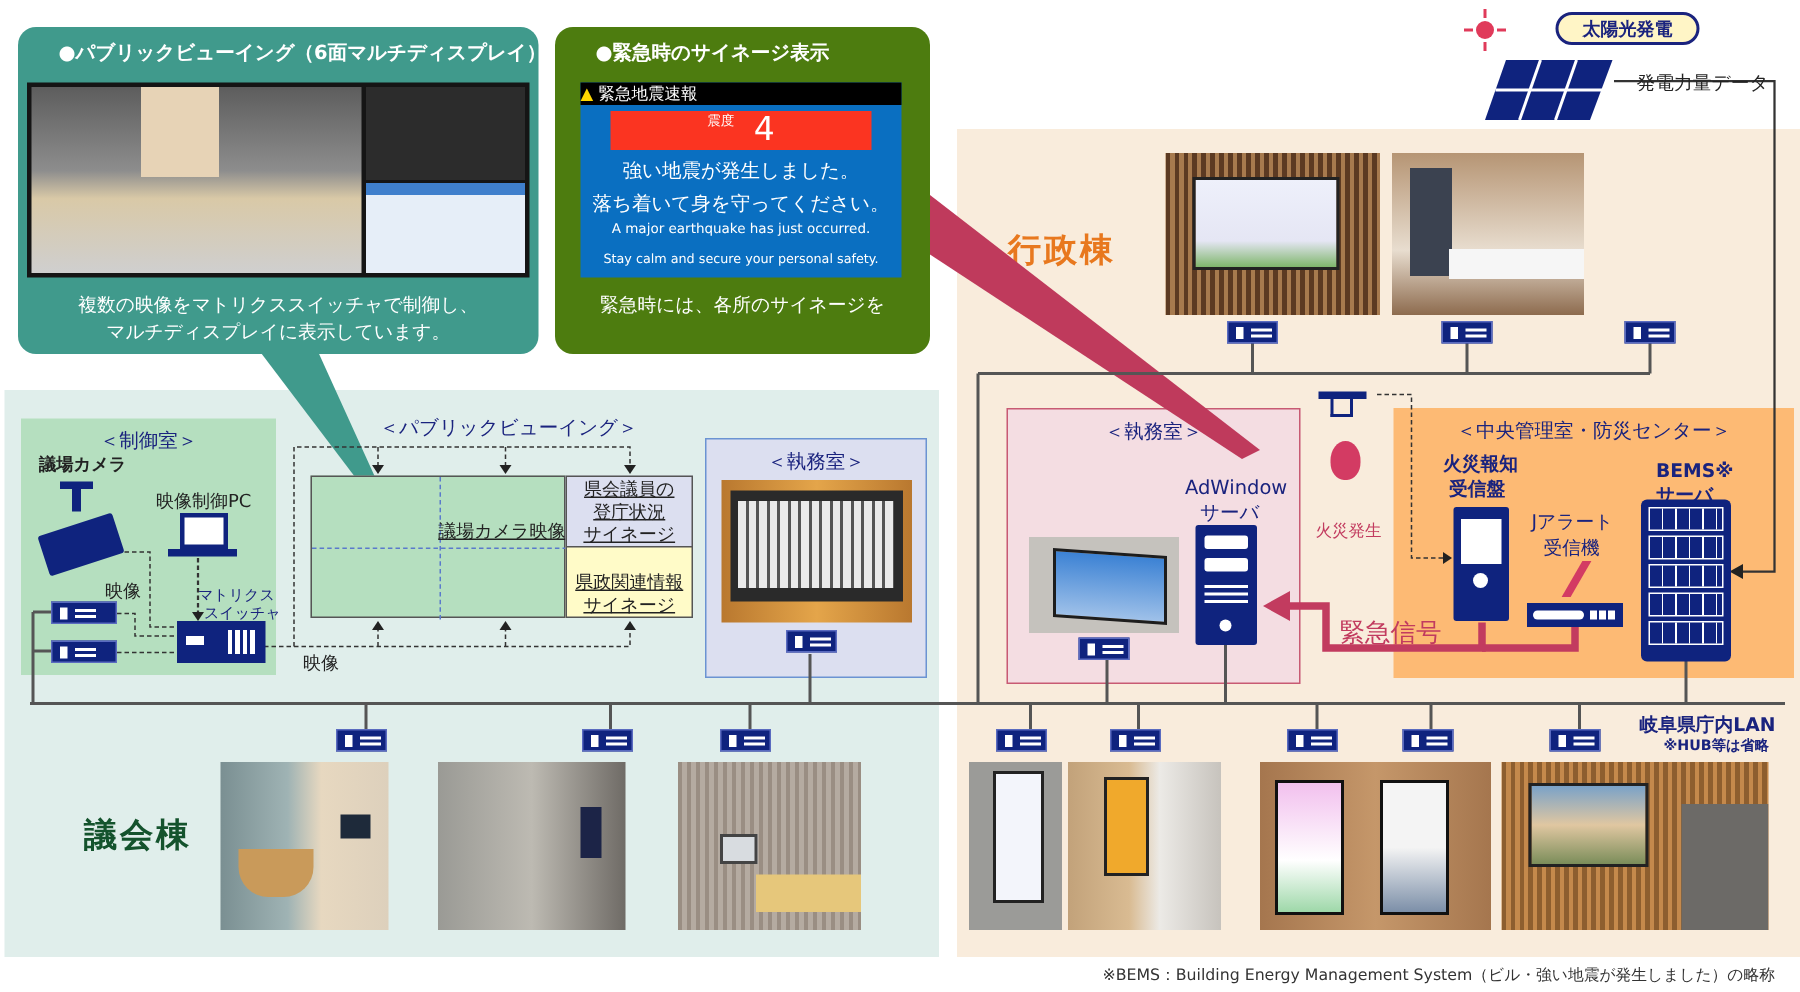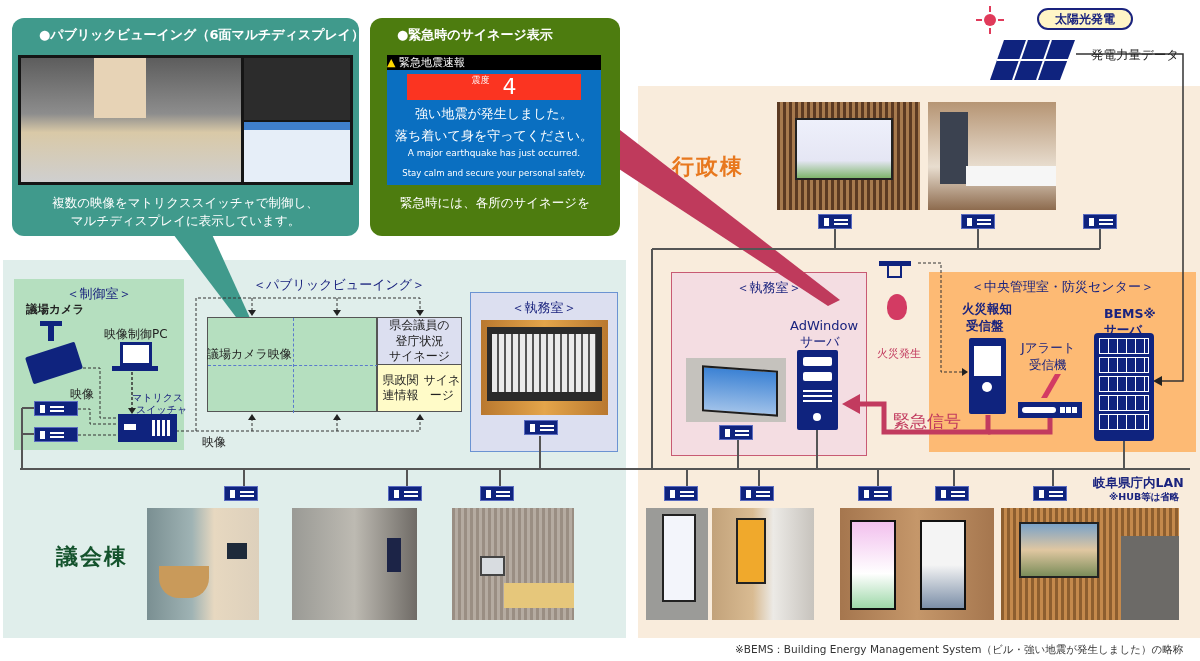--- a/index.html
+++ b/index.html
@@ -17,21 +17,21 @@
   .callout-green { left: 12px; top: 18px; width: 347px; height: 218px; background: #409a8c; }
   .callout-red { left: 370px; top: 18px; width: 250px; height: 218px; background: #4d7c0f; }
   .callout h3 { font-size: 13px; font-weight: bold; padding: 8px 0 0 27px; white-space: nowrap; }
   .callout p { position: absolute; left: 0; right: 0; text-align: center; font-size: 12.5px; line-height: 18px; }
   .photo { position: absolute; overflow: hidden; }
   .hub { position: absolute; width: 34px; height: 15px; background: #0f237e; border: 1px solid #5a6bc0; }
   .hub::before { content: ""; position: absolute; left: 5px; top: 3px; width: 5px; height: 8px; background: #fff; }
   .hub::after { content: ""; position: absolute; left: 15px; top: 4px; width: 14px; height: 2px; background: #fff; box-shadow: 0 4px 0 #fff; }
   .label { position: absolute; font-size: 12px; color: #222; white-space: nowrap; }
   .navy { color: #1a237e; }
-  .cell { position: absolute; display: flex; align-items: center; justify-content: space-between; text-align: center; font-size: 12px; line-height: 15px; color: #222; }
+  .cell { position: absolute; display: flex; align-items: center; justify-content: flex-end; text-align: center; font-size: 12px; line-height: 15px; color: #222; text-decoration: underline; }
   svg { position: absolute; left: 0; top: 0; }
   .bld-title { position: absolute; font-weight: bold; font-size: 22px; letter-spacing: 2px; }
 </style>
 </head>
 <body>
 
 <div class="abs zone-gikai"></div>
 <div class="abs zone-gyosei"></div>
 
 <div class="bld-title" style="left:56px; top:542px; color:#14532d;">議会棟</div>
@@ -186,21 +186,21 @@
 <div class="abs" style="left:207px; top:317px; width:170px; height:95px; background:#b5dfbf; border:1px solid #555;">
   <div class="abs" style="left:85px; top:0; width:0; height:95px; border-left:1px dashed #5a7acc;"></div>
   <div class="abs" style="left:0; top:47px; width:170px; height:0; border-top:1px dashed #5a7acc;"></div>
 </div>
 <div class="cell" style="left:207px; top:342px; width:170px; height:24px;">議場カメラ映像</div>
 <div class="cell" style="left:377px; top:317px; width:85px; height:48px; background:#dcdff0; border:1px solid #555; flex-direction:column;">
   <span>県会議員の</span>
   <span>登庁状況</span>
   <span>サイネージ</span>
 </div>
-<div class="cell" style="left:377px; top:364px; width:85px; height:48px; background:#fffbc8; border:1px solid #555; flex-direction:row;">
+<div class="cell" style="left:377px; top:364px; width:85px; height:48px; background:#fffbc8; border:1px solid #555; flex-direction:column;">
   <span>県政関連情報</span>
   <span>サイネージ</span>
 </div>
 <div class="label" style="left:202px; top:434px;">映像</div>
 
 <div class="photo" style="left:481px; top:320px; width:127px; height:95px; background:linear-gradient(90deg,#b9782f,#e4a54a,#b9782f);">
   <div class="abs" style="left:6px; top:7px; width:115px; height:74px; background:#2a2a2a;"></div>
   <div class="abs" style="left:11px; top:14px; width:104px; height:58px; background:repeating-linear-gradient(90deg,#eaeaea 0 5px,#555 5px 7px);"></div>
 </div>
 <div class="hub" style="left:524px; top:420px;"></div>

